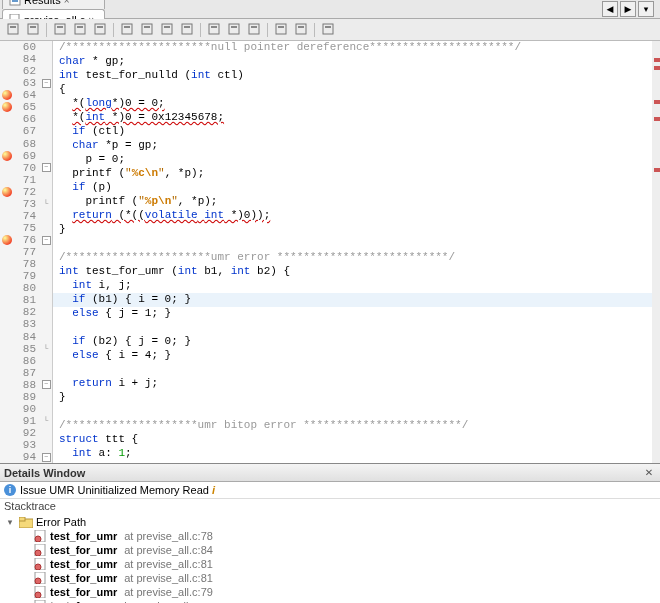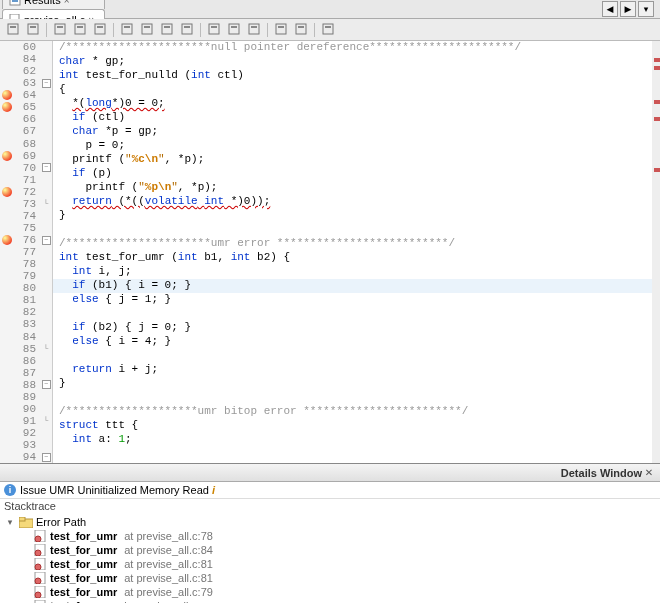--- a/index.html
+++ b/index.html
@@ -28,21 +28,21 @@
 .code-line.hl { background: #eaf3fb; }
 .comment { color: #999; }
 .keyword { color: #0033cc; font-weight: normal; }
 .string { color: #b36b00; }
 .escape { color: #cc7a00; font-weight: bold; }
 .num { color: #009900; }
 .err-underline { text-decoration: underline wavy #c00; }
 .scrollbar-track { width: 8px; background: #eee; position: relative; }
 .err-marker { position: absolute; right: 0; width: 6px; height: 4px; background: #c55; }
 .details-panel { border-top: 1px solid #888; background: #f0f0f0; display: flex; flex-direction: column; height: 140px; }
-.details-header { display: flex; align-items: center; justify-content: flex-end; background: linear-gradient(#f4f4f4,#e0e0e0); border-bottom: 1px solid #aaa; padding: 1px 4px; height: 18px; }
+.details-header { display: flex; align-items: center; justify-content: space-between; background: linear-gradient(#f4f4f4,#e0e0e0); border-bottom: 1px solid #aaa; padding: 1px 4px; height: 18px; }
 .details-title { font-weight: bold; color: #333; }
 .details-close { width: 14px; height: 14px; cursor: pointer; display: flex; align-items: center; justify-content: center; font-size: 10px; color: #555; }
 .issue-row { display: flex; align-items: center; gap: 4px; padding: 2px 4px; background: #fff; border-bottom: 1px solid #ddd; }
 .info-icon { width: 12px; height: 12px; border-radius: 50%; background: #4a90d9; color: #fff; font-size: 9px; display: flex; align-items: center; justify-content: center; font-weight: bold; }
 .warn-icon-sm { color: #cc8400; font-weight: bold; font-style: italic; }
 .section-label { padding: 1px 4px; background: #fff; color: #444; }
 .tree { background: #fff; flex: 1; overflow: auto; padding: 2px 0; }
 .tree-row { display: flex; align-items: center; gap: 3px; padding: 0 4px 0 4px; height: 14px; }
 .twisty { width: 12px; font-size: 9px; color: #666; text-align: center; cursor: pointer; }
 .tree-icon { width: 14px; height: 12px; display: flex; align-items: center; justify-content: center; }
@@ -387,20 +387,21 @@
           <span class="fold-box">−</span>
         </span>
       </div>
     </div>
   <div class="code-col" id="code-mount">
       <div class="code-line comment">/**********************null pointer dereference**********************/</div>
       <div class="code-line"><span class="keyword">char</span> * gp;</div>
       <div class="code-line"><span class="keyword">int</span> test_for_nulld (<span class="keyword">int</span> ctl)</div>
       <div class="code-line">{</div>
       <div class="code-line">  <span class="err-underline">*(<span class="keyword">long</span>*)0 = 0;</span></div>
+      <div class="code-line">  <span class="err-underline">*(<span class="keyword">int</span> *)0 = 0x12345678;</span></div>
       <div class="code-line">  <span class="keyword">if</span> (ctl)</div>
       <div class="code-line">  <span class="keyword">char</span> *p = gp;</div>
       <div class="code-line">    p = 0;</div>
       <div class="code-line">  printf (<span class="string">"</span><span class="escape">%c\n</span><span class="string">"</span>, *p);</div>
       <div class="code-line">  <span class="keyword">if</span> (p)</div>
       <div class="code-line">    printf (<span class="string">"</span><span class="escape">%p\n</span><span class="string">"</span>, *p);</div>
       <div class="code-line">  <span class="err-underline"><span class="keyword">return</span> (*((<span class="keyword">volatile</span> <span class="keyword">int</span> *)0));</span></div>
       <div class="code-line">}</div>
       <div class="code-line"></div>
       <div class="code-line comment">/**********************umr error **************************/</div>

